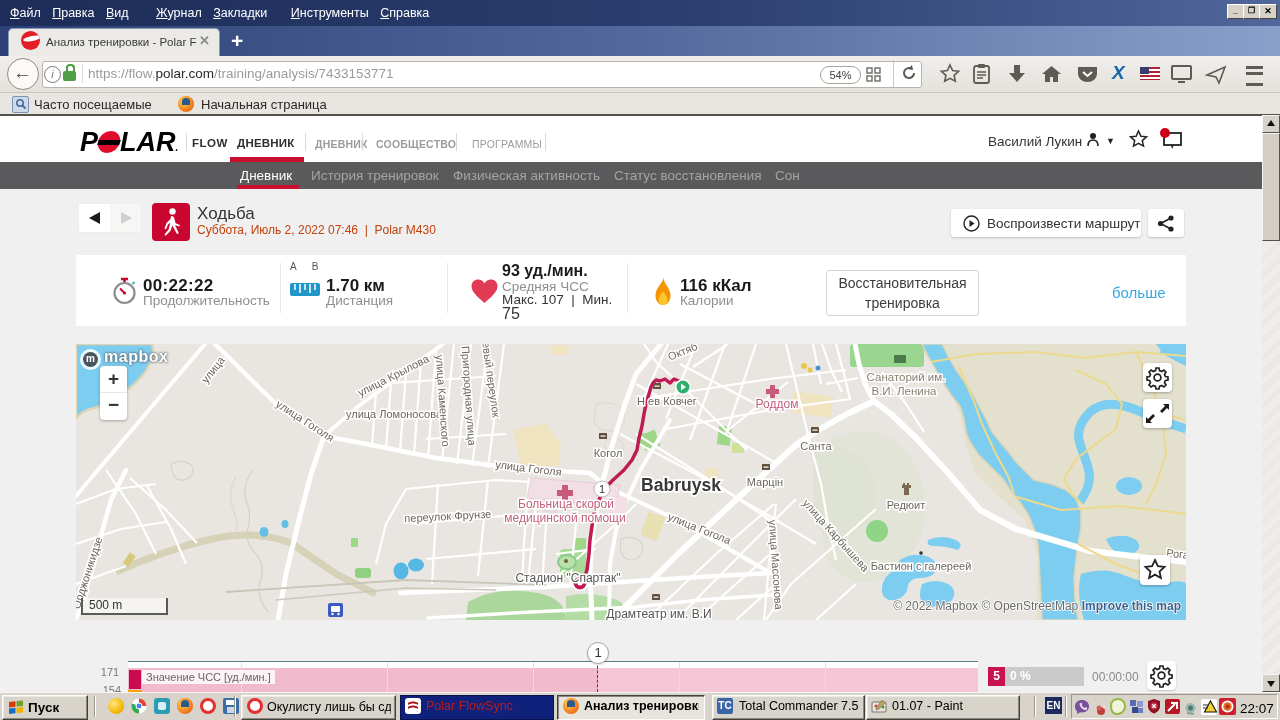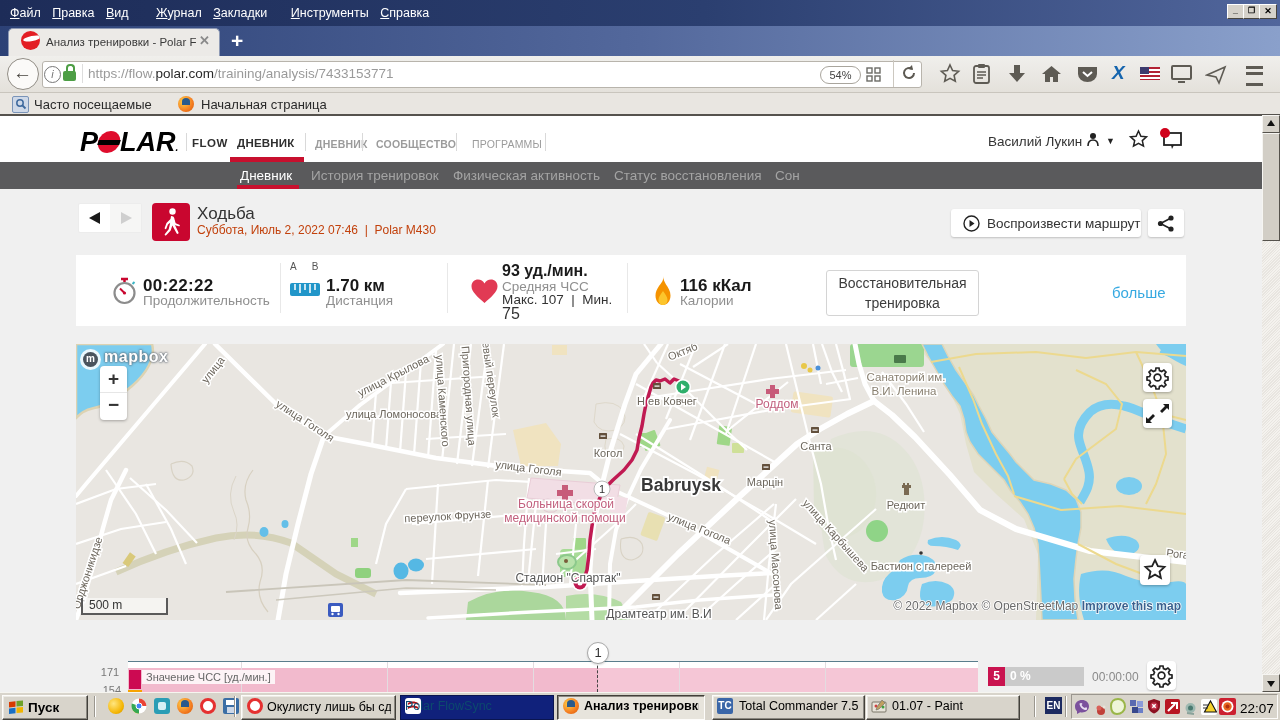--- a/index.html
+++ b/index.html
@@ -565,21 +565,21 @@
 <div class="a" style="left:245px;top:698px;font-size:13px;font-weight:bold;color:#222">»</div>
 <div class="a" style="left:234px;top:696px;height:21px;border-left:1px solid #9a968e;border-right:1px solid #fff"></div>
 
 <div class="a" style="left:241px;top:695px;width:153px;height:23px;background:#d8d4cb;border:1px solid;border-color:#fdfcfa #42403a #42403a #fdfcfa;box-shadow:inset -1px -1px 0 #8a8780,inset 1px 1px 0 #eceae4"></div>
 <div class="a" style="left:247px;top:698px;width:16px;height:16px;border-radius:50%;border:3px solid #e53030;background:#fff;box-sizing:border-box"></div>
 <div class="a" style="left:267px;top:700px;font-size:12.5px;color:#000;width:124px;white-space:nowrap;overflow:hidden">Окулисту лишь бы сд...</div>
 <div class="a" style="left:400px;top:695px;width:152px;height:23px;background:#10217b;border:1px solid #0a1550"></div>
 <div class="a" style="left:405px;top:698px;width:16px;height:16px;background:#fff;border-radius:3px"><svg width="16" height="16">
       <path d="M3 5c3-2 7-2 10 0v2c-3-2-7-2-10 0zM3 9c3-2 7-2 10 0v2c-3-2-7-2-10 0z" fill="#b01116"></path>
     </svg></div>
-<div class="a" style="left:405px;top:699px;font-size:12.5px;color:#0c4a6e">Polar FlowSync</div>
+<div class="a" style="left:426px;top:699px;font-size:12.5px;color:#b91c1c">Polar FlowSync</div>
 <div class="a" style="left:557px;top:695px;width:146px;height:23px;background:#e7e4dc;border:1px solid;border-color:#42403a #fdfcfa #fdfcfa #42403a;box-shadow:inset 1px 1px 0 #8a8780"></div>
 <div class="a" style="left:563px;top:698px;width:16px;height:16px;border-radius:50%;background:radial-gradient(circle at 35% 35%,#ffd24a,#f47c20 60%,#d35400)">
     <div style="position:absolute;left:4px;top:2px;width:8px;height:7px;background:#2a5a8c;border-radius:50% 50% 0 0"></div>
   </div>
 <div class="a" style="left:584px;top:699px;font-size:12.5px;font-weight:bold;color:#000;width:115px;white-space:nowrap;overflow:hidden">Анализ тренировки ...</div>
 <div class="a" style="left:712px;top:695px;width:151px;height:23px;background:#d8d4cb;border:1px solid;border-color:#fdfcfa #42403a #42403a #fdfcfa;box-shadow:inset -1px -1px 0 #8a8780,inset 1px 1px 0 #eceae4"></div>
 <div class="a" style="left:717px;top:698px;width:16px;height:16px;background:#3a66a8;border-radius:2px;color:#fff;font-size:10px;font-weight:bold;text-align:center;line-height:16px">TC</div>
 <div class="a" style="left:739px;top:699px;font-size:12.5px;color:#000;width:120px;white-space:nowrap;overflow:hidden">Total Commander 7.55 ...</div>
 <div class="a" style="left:866px;top:695px;width:152px;height:23px;background:#d8d4cb;border:1px solid;border-color:#fdfcfa #42403a #42403a #fdfcfa;box-shadow:inset -1px -1px 0 #8a8780,inset 1px 1px 0 #eceae4"></div>
 <div class="a" style="left:871px;top:698px;width:16px;height:16px"><svg width="16" height="16">

